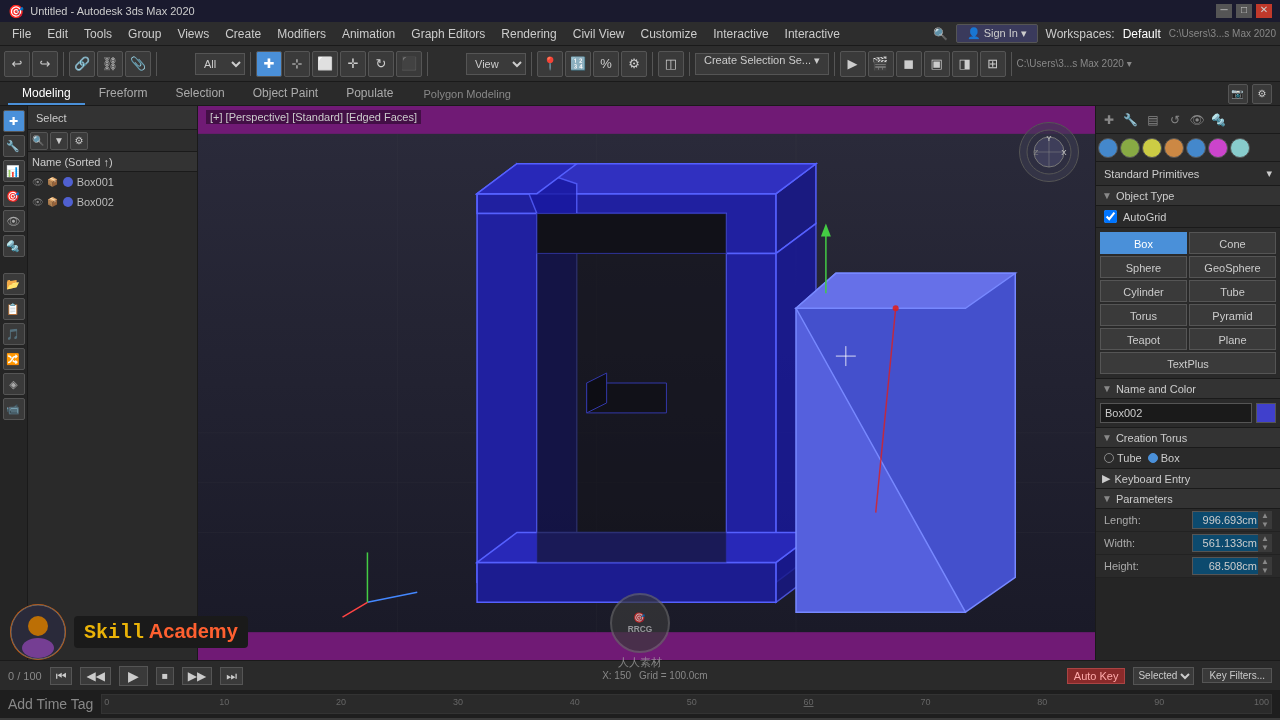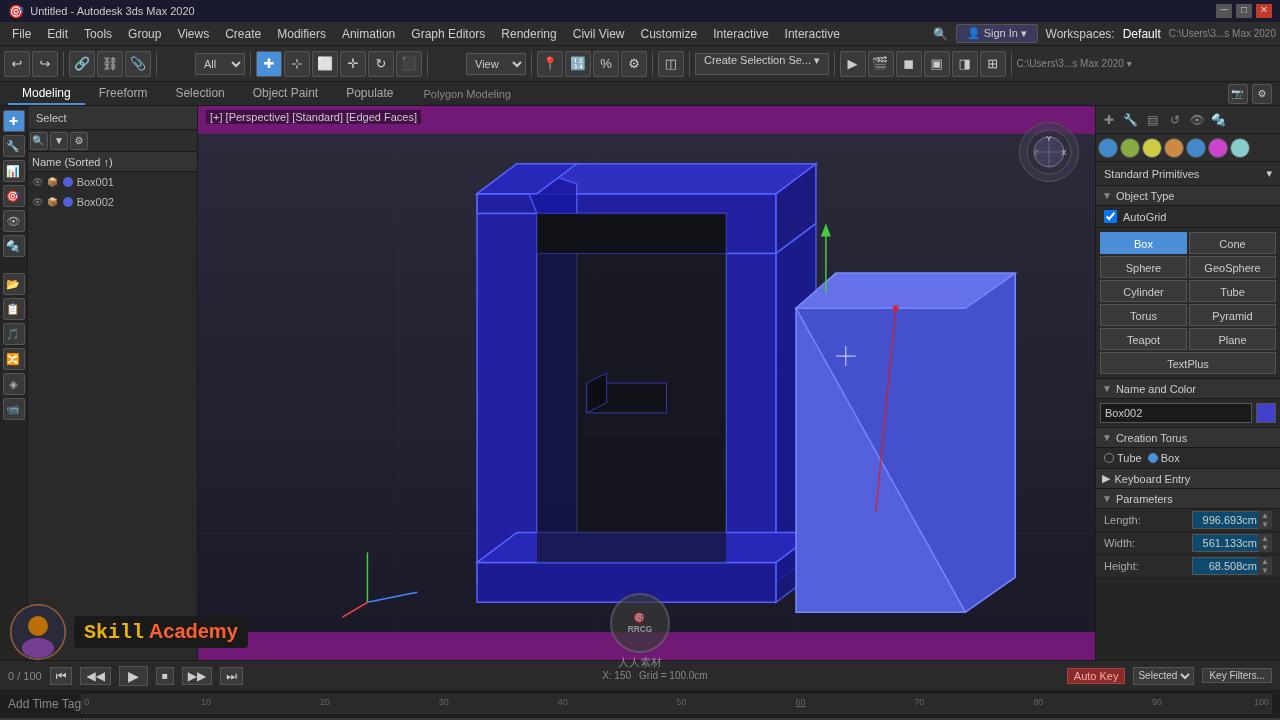--- a/index.html
+++ b/index.html
@@ -642,21 +642,21 @@
   <span style="font-size:10px; color:#888;">Grid = 100.0cm</span>
   <div class="flex-spacer"></div>
   <button style="background:#8a2a2a; border:1px solid #aa4444; color:#ffaaaa; padding:1px 6px; font-size:11px;">Auto Key</button>
   <select style="height:18px; background:#3a3a3a; border:1px solid #555; color:#ccc; font-size:10px;">
     <option>Selected</option>
   </select>
   <button style="background:#3a3a3a; border:1px solid #555; color:#ccc; padding:1px 6px; font-size:10px;">Key Filters...</button>
 </div>
 
 <div id="timeline-bar" style="height:28px; background:#1e1e1e; display:flex; align-items:center; padding:0 8px;">
-  <div style="font-size:12px; color:#888; white-space:nowrap; cursor:pointer;">
+  <div style="font-size:14px; color:#888; white-space:nowrap; margin-right:8px; cursor:pointer;">
     <span>Add Time Tag</span>
   </div>
   <div style="flex:1; height:20px; background:#2a2a2a; position:relative; border:1px solid #333;">
     <div style="display:flex; align-items:flex-end; height:100%; padding: 0 2px;">
       <span style="font-size:9px; color:#666; position:absolute; left:2px; top:2px;">0</span>
       <span style="font-size:9px; color:#666; position:absolute; left:10%; top:2px;">10</span>
       <span style="font-size:9px; color:#666; position:absolute; left:20%; top:2px;">20</span>
       <span style="font-size:9px; color:#666; position:absolute; left:30%; top:2px;">30</span>
       <span style="font-size:9px; color:#666; position:absolute; left:40%; top:2px;">40</span>
       <span style="font-size:9px; color:#666; position:absolute; left:50%; top:2px;">50</span>

